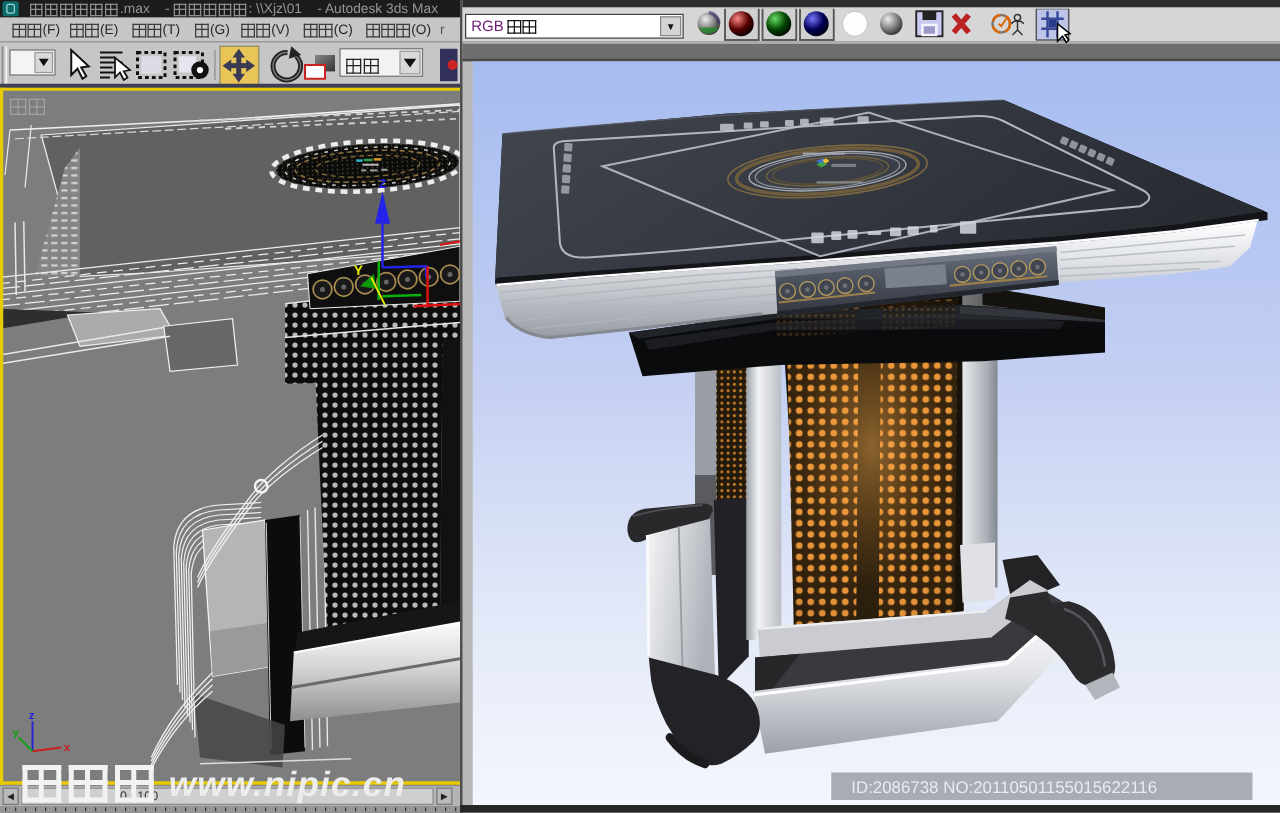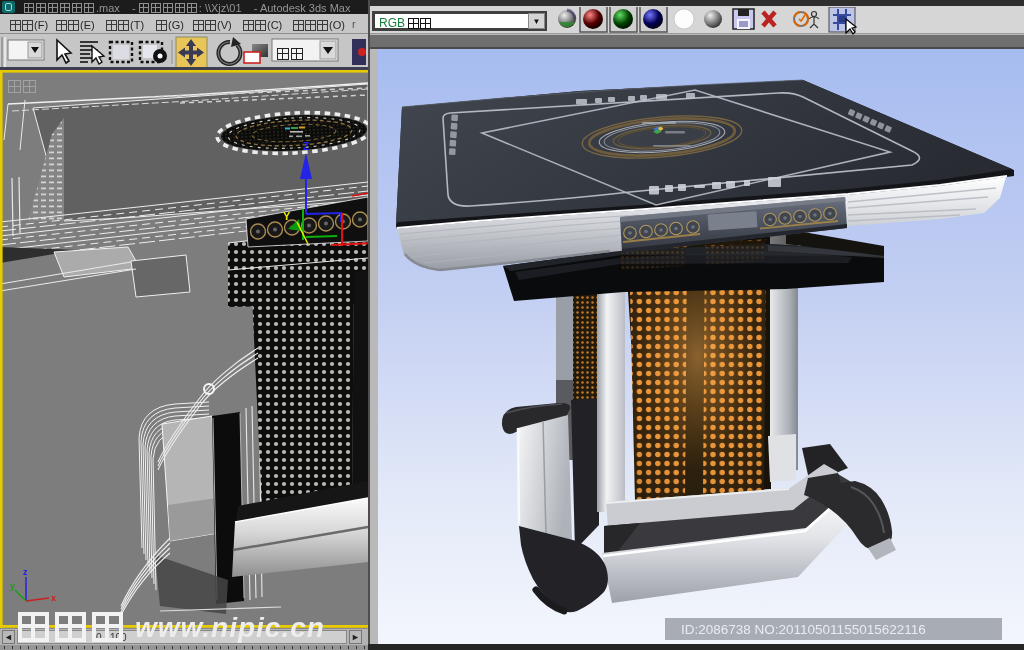--- a/index.html
+++ b/index.html
@@ -251,21 +251,21 @@
     <div class="ab" style="left:324px;top:1px;width:1px;height:3px;background:#333"></div>
     <div class="ab" style="left:332px;top:1px;width:1px;height:3px;background:#333"></div>
     <div class="ab" style="left:340px;top:1px;width:1px;height:3px;background:#333"></div>
     <div class="ab" style="left:348px;top:1px;width:1px;height:3px;background:#333"></div>
     <div class="ab" style="left:356px;top:1px;width:1px;height:3px;background:#333"></div>
     <div class="ab" style="left:364px;top:1px;width:1px;height:3px;background:#333"></div>
   </div>
 <div class="ab" style="left:368px;top:0;width:656px;height:650px;background:#b9b9b9;border-left:2px solid #4e4e4e"></div>
 <div class="ab" style="left:370px;top:0;width:654px;height:6px;background:#2e2e2e"></div>
 <div class="ab" style="left:370px;top:6px;width:654px;height:28px;background:#d6d6d6;border-bottom:1px solid #9a9a9a"></div>
-<div class="ab" style="left:372px;top:11px;width:175px;height:20px;background:#fff;border:3px solid #404040;font-size:12px;color:#15803d;line-height:18px;padding-left:4px">RGB <i class="z" style="width:11px;height:11px;--t:1px;color:#111;margin-right:1px;opacity:1.0"></i><i class="z" style="width:11px;height:11px;--t:1px;color:#111;margin-right:1px;opacity:1.0"></i></div>
+<div class="ab" style="left:372px;top:11px;width:175px;height:20px;background:#fff;border:1px solid #404040;font-size:12px;color:#701a75;line-height:18px;padding-left:4px">RGB <i class="z" style="width:11px;height:11px;--t:1px;color:#111;margin-right:1px;opacity:1.0"></i><i class="z" style="width:11px;height:11px;--t:1px;color:#111;margin-right:1px;opacity:1.0"></i></div>
 <div class="ab" style="left:528px;top:13px;width:17px;height:16px;background:#d4d4d4;border:1px solid #888;text-align:center;font-size:8px;line-height:15px;color:#111">▼</div>
 <svg class="ab" style="left:553px;top:7px" width="310" height="28" viewBox="0 0 310 28">
     <defs>
       <radialGradient id="sph" cx="0.35" cy="0.3" r="0.8">
         <stop offset="0" stop-color="#eee"></stop>
         <stop offset="0.5" stop-color="#888"></stop>
         <stop offset="1" stop-color="#222"></stop>
       </radialGradient>
       <radialGradient id="rs" cx="0.35" cy="0.3" r="0.8">
         <stop offset="0" stop-color="#ff8888"></stop>

